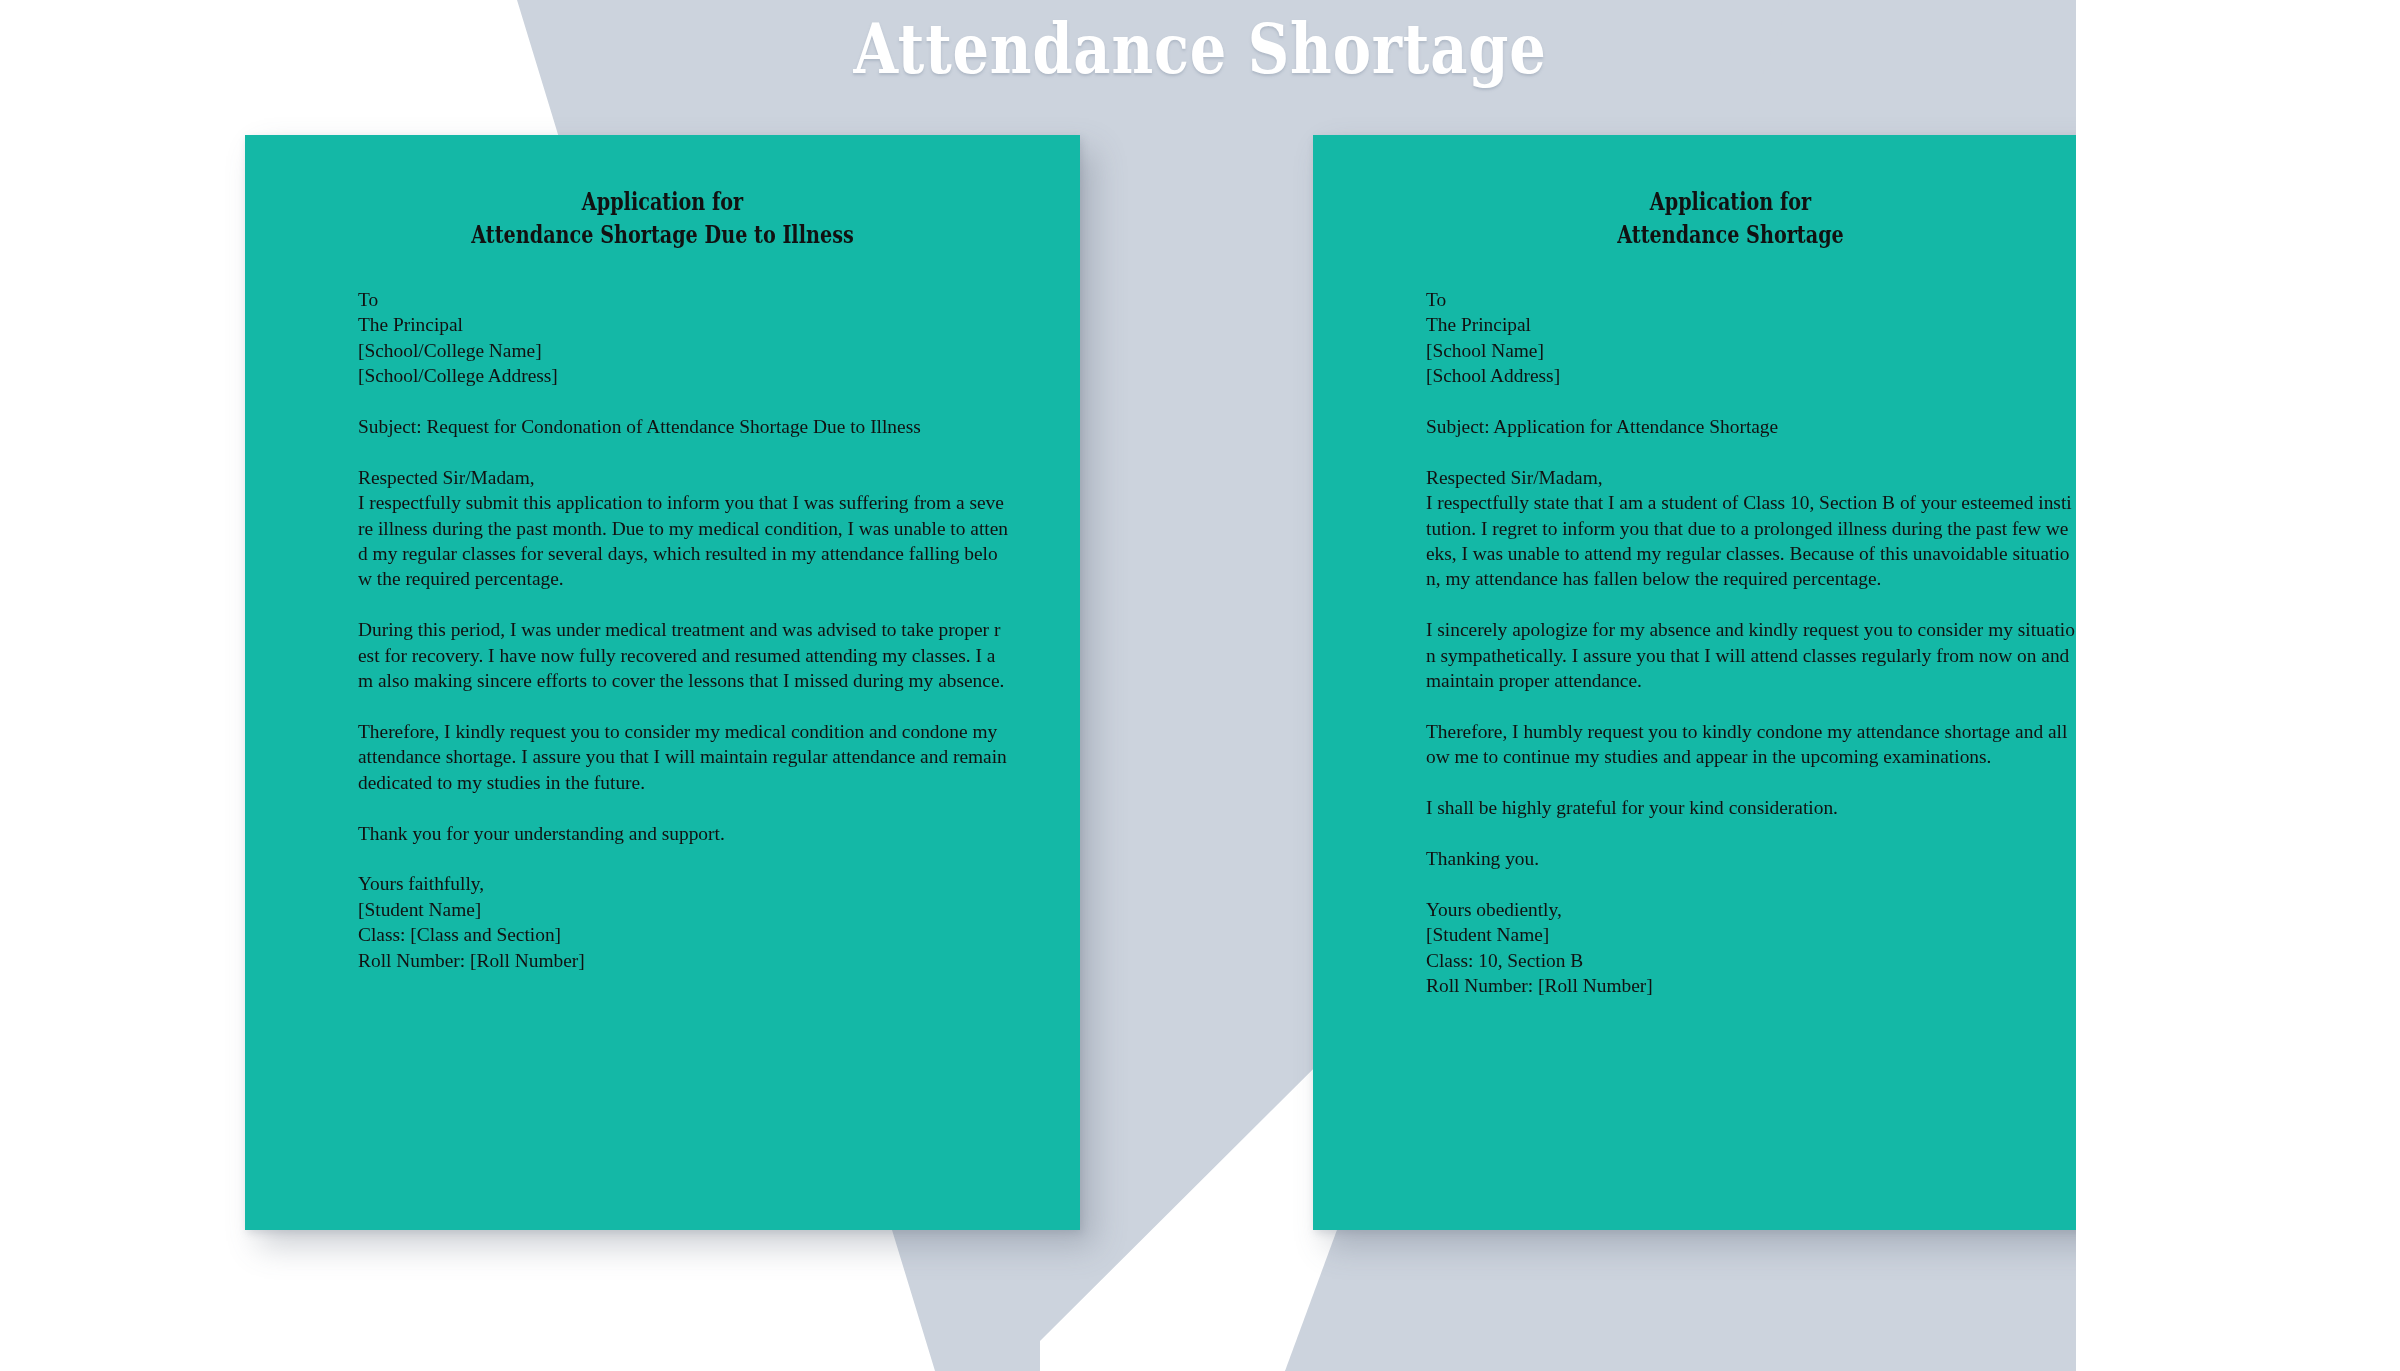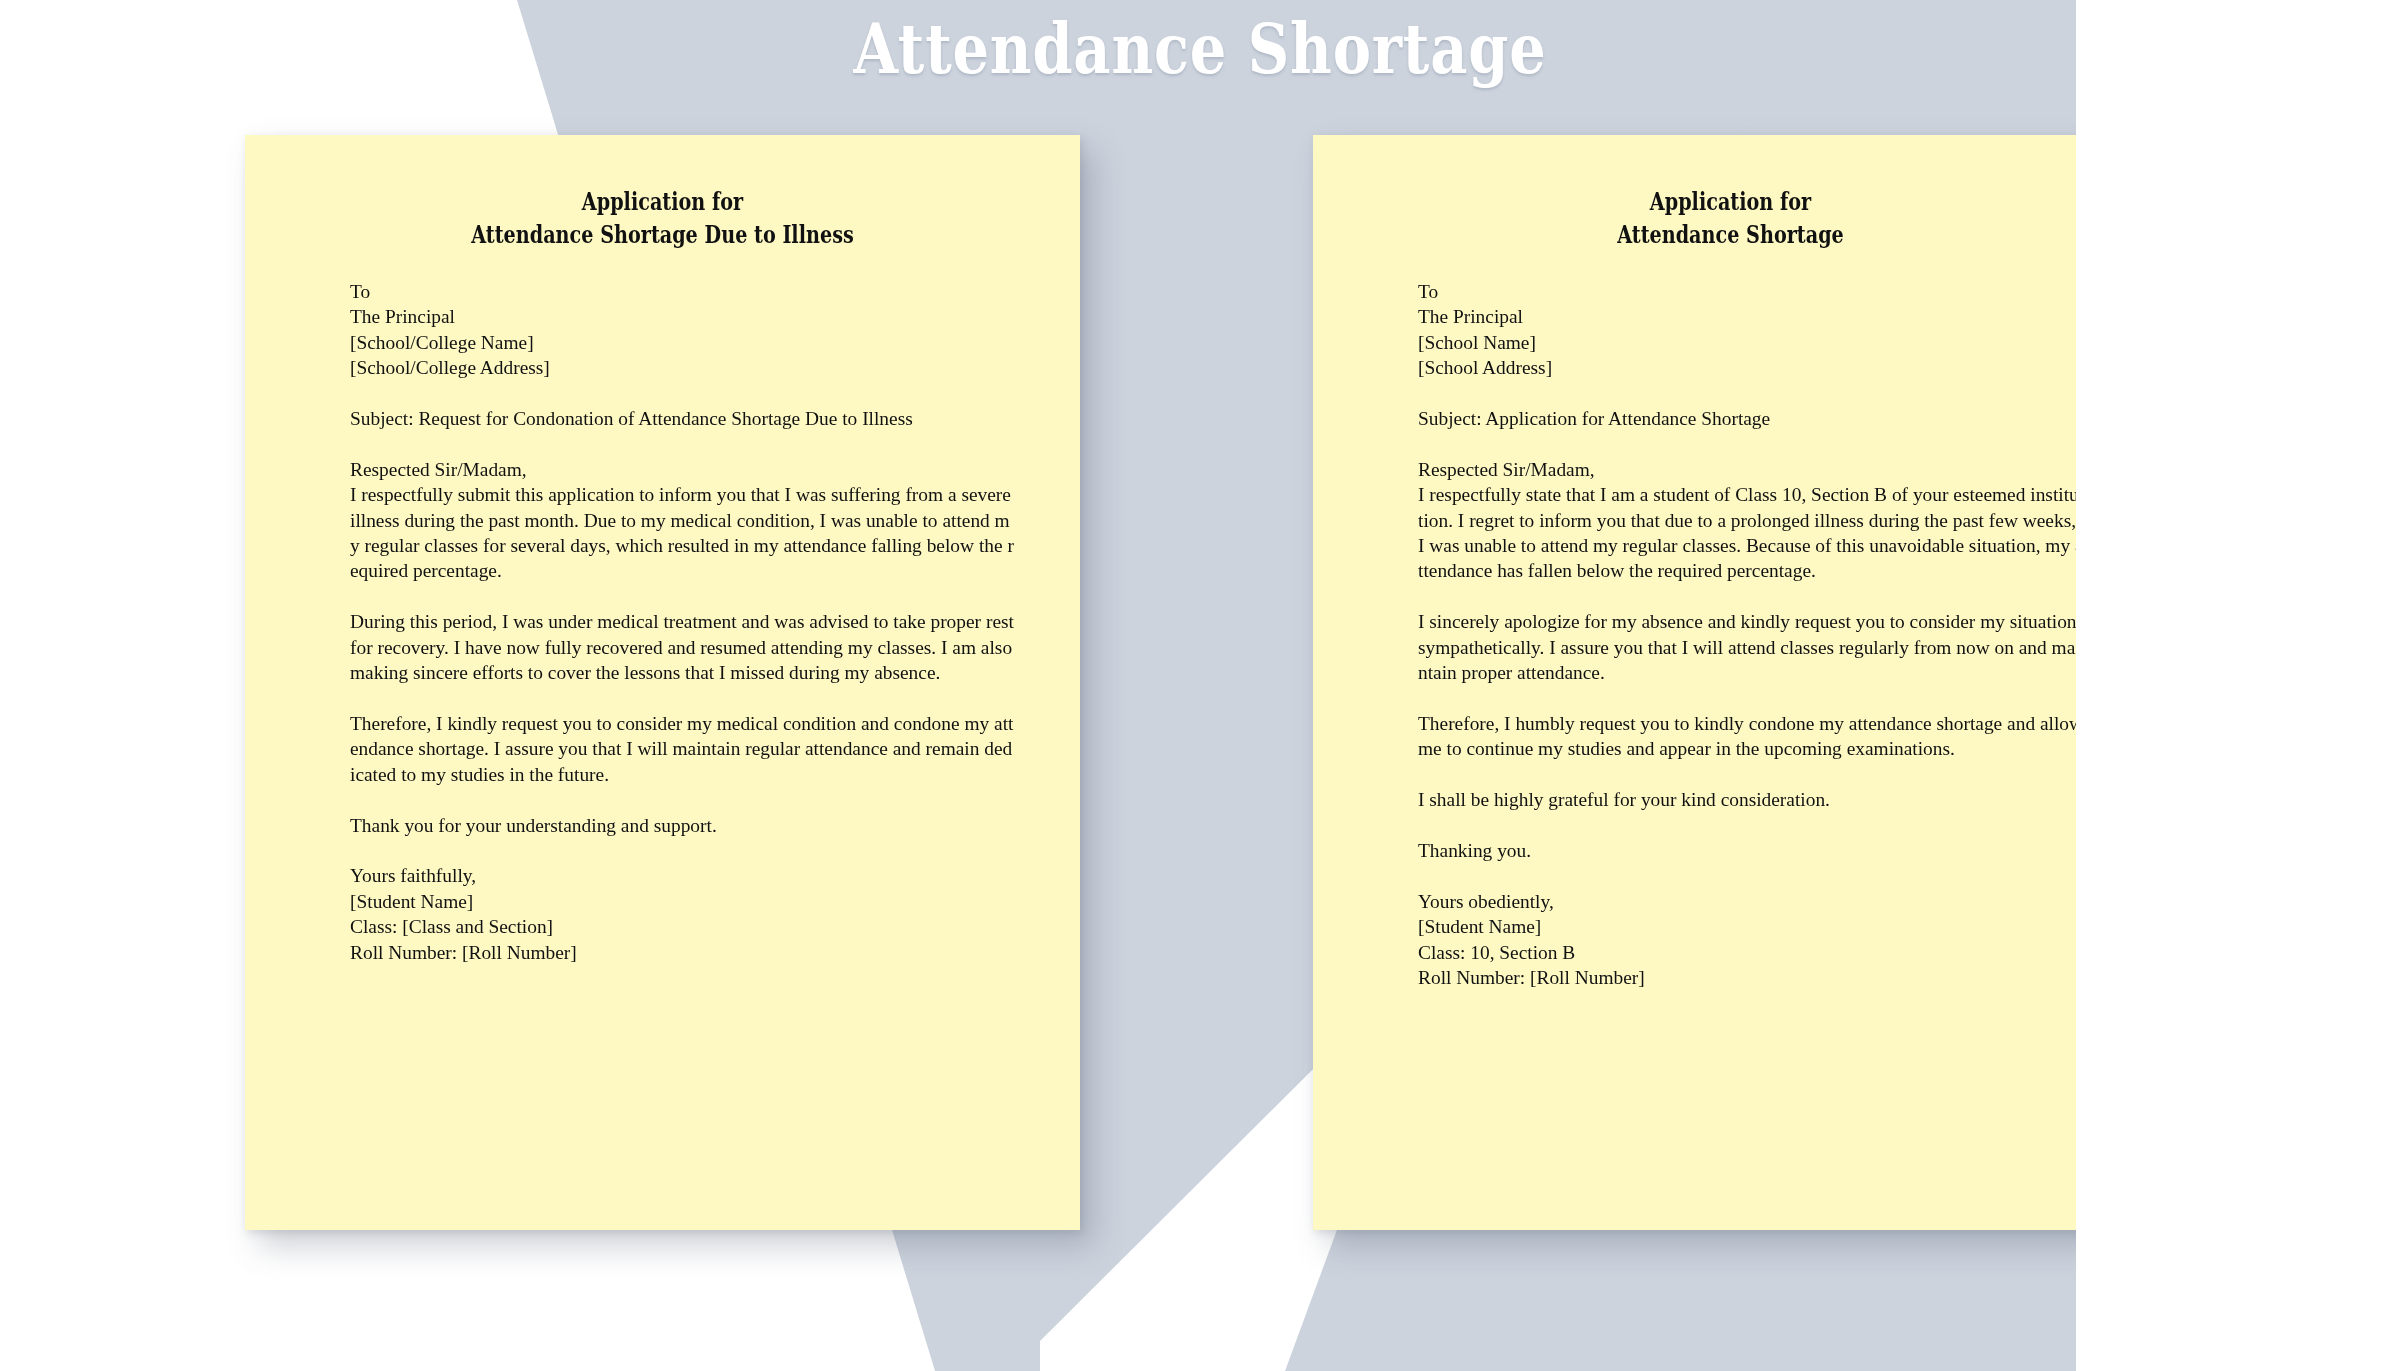--- a/index.html
+++ b/index.html
@@ -62,21 +62,21 @@
     letter-spacing: 1px;
     transform: scaleX(0.82);
     transform-origin: center top;
     white-space: nowrap;
     text-shadow: 0 2px 3px rgba(120,135,155,0.35);
   }
 
   
   .doc {
     position: absolute;
-    background: #fef9c3;
+    background: #14b8a6;
     box-shadow: 14px 16px 30px rgba(90,100,115,0.30),
                 2px 3px 8px rgba(90,100,115,0.18);
   }
   #doc-1 {
     left: 245px;
     top: 135px;
     width: 835px;
     height: 1095px;
   }
   #doc-2 {
@@ -102,21 +102,21 @@
     font-size: 24px;
     line-height: 33px;
     color: #111111;
     transform: scaleX(0.80);
     margin: 0;
     padding-top: 50px;
     white-space: pre-line;
   }
 
   .doc-body {
-    margin: 8px;
+    margin: 16px;
     padding: 0 56px 0 97px;
     font-family: "Liberation Serif", "DejaVu Serif", serif;
     font-size: 19.4px;
     line-height: 25.4px;
     color: #111111;
     white-space: pre-wrap;
     word-break: break-all;
     overflow-wrap: anywhere;
     text-align: left;
   }

